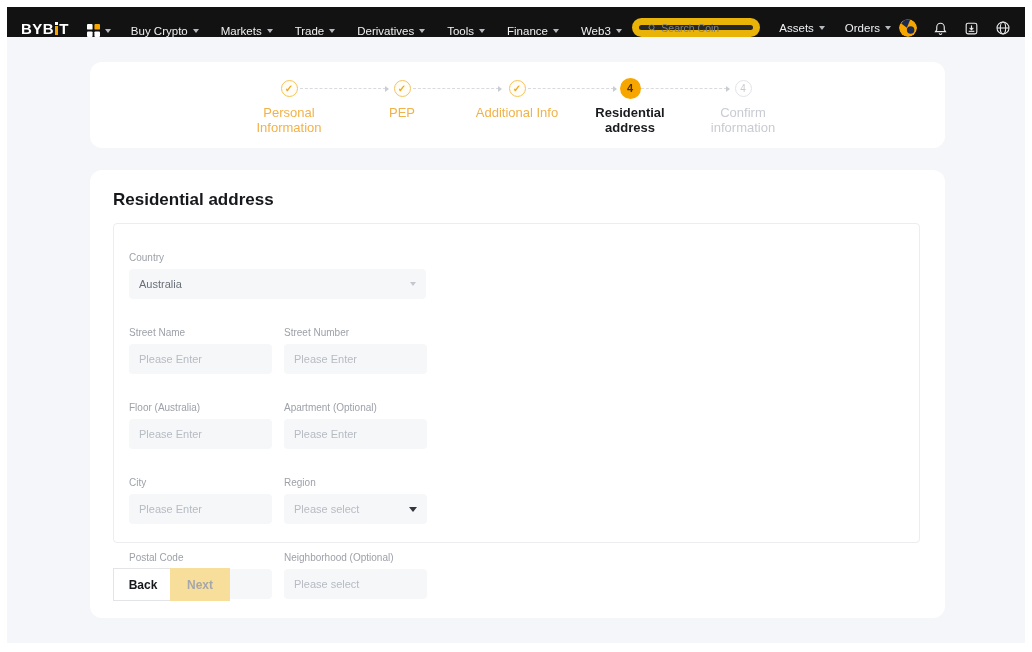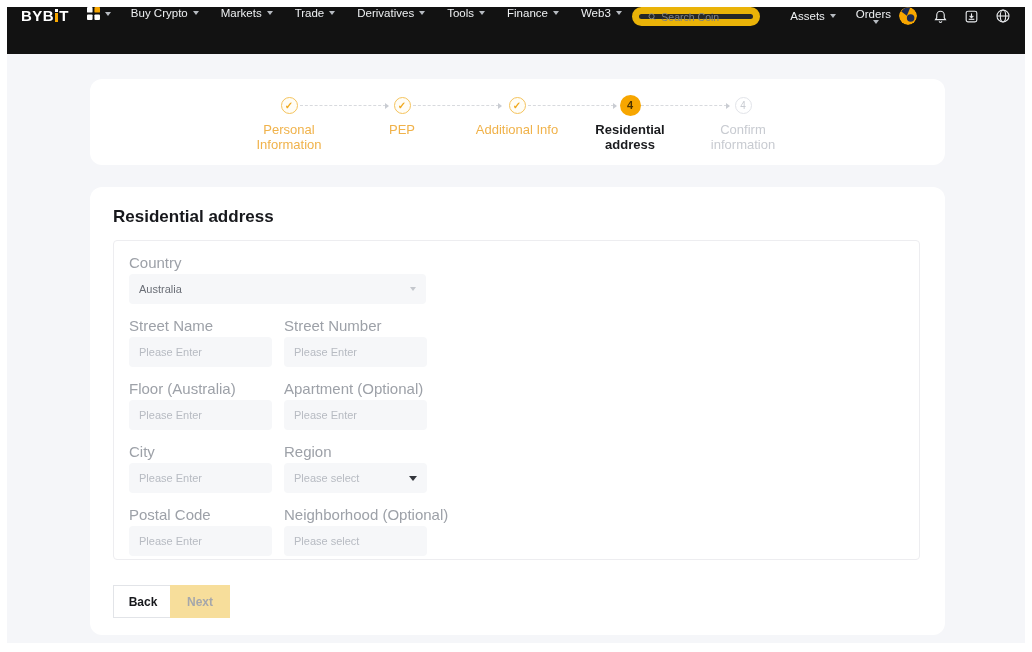--- a/index.html
+++ b/index.html
@@ -1,21 +1,21 @@
 <!DOCTYPE html>
 <html><head>
 <meta charset="utf-8">
 <style>
   * { margin:0; padding:0; box-sizing:border-box; }
   html,body { width:1032px; height:652px; background:#ffffff; font-family:"Liberation Sans", sans-serif; overflow:hidden; }
 
   .window { position:absolute; left:7px; top:7px; width:1018px; height:636px; background:#f5f6f9; }
 
   
-  .nav { position:relative; height:47px; background:#121212; display:flex; align-items:flex-start; padding:0 14px; color:#eaecef; }
+  .nav { position:relative; height:30px; background:#121212; display:flex; align-items:flex-end; padding:0 14px; color:#eaecef; }
   .logo { display:flex; align-items:center; font-weight:800; font-size:15px; letter-spacing:.5px; color:#fff; margin-right:18px; cursor:pointer; }
   .logo .i-mark { display:inline-flex; flex-direction:column; align-items:center; margin:0 1px; }
   .logo .i-dot { width:3px; height:3px; background:#ffffff; margin-bottom:1px; }
   .logo .i-stem { width:3px; height:9px; background:#f7a600; }
   .grid-wrap { display:flex; align-items:center; margin-right:20px; cursor:pointer; }
   .caret { width:0; height:0; border-left:3.5px solid transparent; border-right:3.5px solid transparent; border-top:4px solid #b7bbc1; margin-left:5px; display:inline-block; }
   .nav-item { display:flex; align-items:center; font-size:11.5px; color:#eef0f2; margin-right:22px; cursor:pointer; white-space:nowrap; }
   .search-pill { display:flex; align-items:center; background:#262728; border:7px solid #eab308; border-radius:10px; height:19px; width:128px; padding:0 9px; margin-left:10px; }
   .search-pill input { background:transparent; border:none; outline:none; color:#c7cbd0; font-size:10.5px; width:100%; margin-left:5px; font-family:"Liberation Sans", sans-serif; }
   .search-pill input::placeholder { color:#7c8084; }
@@ -41,21 +41,21 @@
   .lbl-active { color:#1a1b1e; font-weight:700; }
   .lbl-pending { color:#c8cbd1; }
   .connector { position:absolute; top:26px; width:86px; border-top:1px dashed #d8dade; }
   .connector::after { content:""; position:absolute; right:-3px; top:-3.5px; border-left:4px solid #c9ccd2; border-top:3px solid transparent; border-bottom:3px solid transparent; }
 
   
   .form-card { top:133px; height:448px; }
   .form-title { position:absolute; left:23px; top:20px; font-size:17px; font-weight:700; color:#17181c; }
   .panel { position:absolute; left:23px; top:53px; width:807px; height:320px; border:1px solid #ededf0; border-radius:4px; padding:16px 0 0 15px; }
   .fgroup { margin-bottom:16px; }
-  .flabel { font-size:15px; color:#9da1a8; line-height:12px; margin-bottom:5px; display:block; }
+  .flabel { font-size:10px; color:#9da1a8; line-height:12px; margin-bottom:5px; display:block;margin-top:12px; }
   .finput { width:143px; height:30px; background:#f6f7f9; border:none; border-radius:4px; padding:0 10px; font-size:11px; color:#41444a; font-family:"Liberation Sans", sans-serif; outline:none; }
   .finput::placeholder { color:#b7bbc2; }
   .fselect { width:143px; height:30px; background:#f6f7f9; border-radius:4px; padding:0 10px; font-size:11px; display:flex; align-items:center; justify-content:space-between; cursor:pointer; }
   .fselect .val { color:#6b6f77; }
   .fselect .ph { color:#b7bbc2; }
   .sel-caret-light { width:0; height:0; border-left:3.5px solid transparent; border-right:3.5px solid transparent; border-top:4px solid #c4c7cd; }
   .sel-caret-dark { width:0; height:0; border-left:4px solid transparent; border-right:4px solid transparent; border-top:5px solid #33363c; }
   .country-select { width:297px; }
   .two-col { display:flex; gap:12px; }
   .btn { position:absolute; top:398px; height:33px; border-radius:0; font-size:12px; font-weight:700; display:flex; align-items:center; justify-content:center; cursor:pointer; font-family:"Liberation Sans", sans-serif; }
@@ -122,21 +122,21 @@
         <line x1="7.8" y1="7.8" x2="10.6" y2="10.6" stroke="#8a8e93" stroke-width="1.2"></line>
       </svg>
       <input type="text" placeholder="Search Coin" style="">
     </div>
 
     <div class="nav-right">
       <div class="nav-item">
           <span>Assets</span>
           <span class="caret"></span>
         </div>
-      <div class="nav-item" style="margin-right:0;flex-direction:column;">
+      <div class="nav-item" style="margin-right:0;">
           <span>Orders</span>
           <span class="caret"></span>
         </div>
 
       <div class="avatar">
         <svg width="18" height="18" viewBox="0 0 24 24">
           <circle cx="12" cy="12" r="12" fill="#f7a600"></circle>
           <path d="M3 6 A 12 12 0 0 1 15 0.5 L 10.5 11.5 Z" fill="#1b2a52"></path>
           <circle cx="15.5" cy="14.5" r="5" fill="#1b2a52"></circle>
         </svg>

